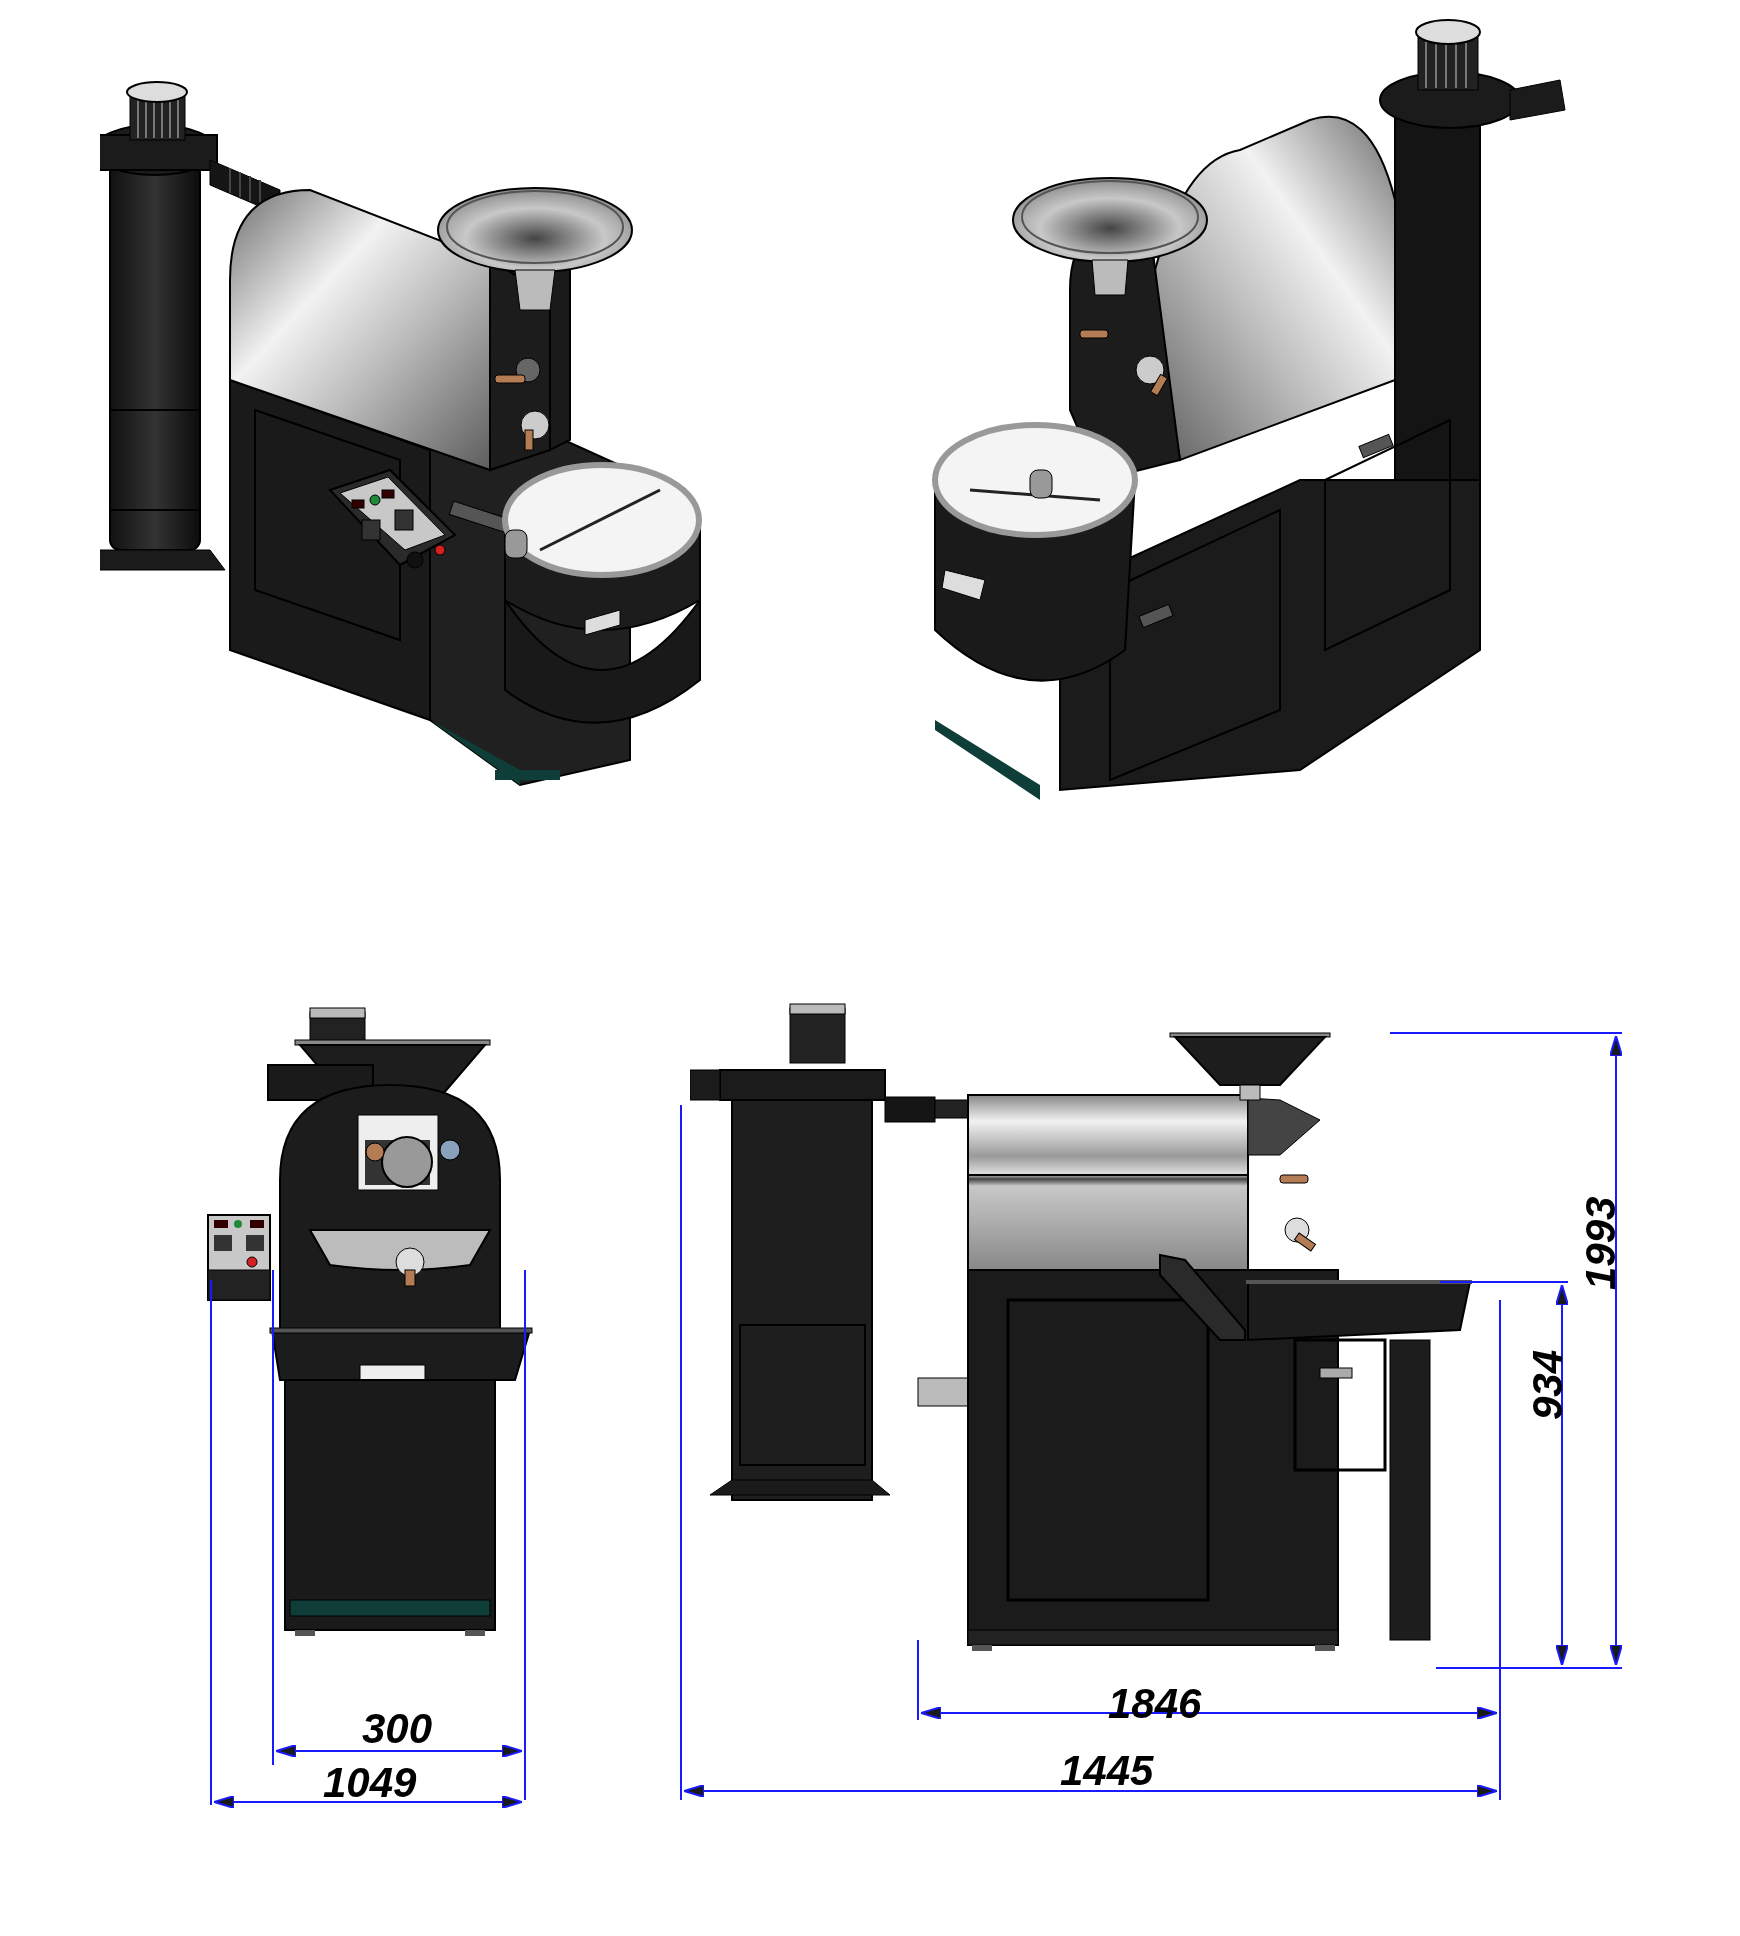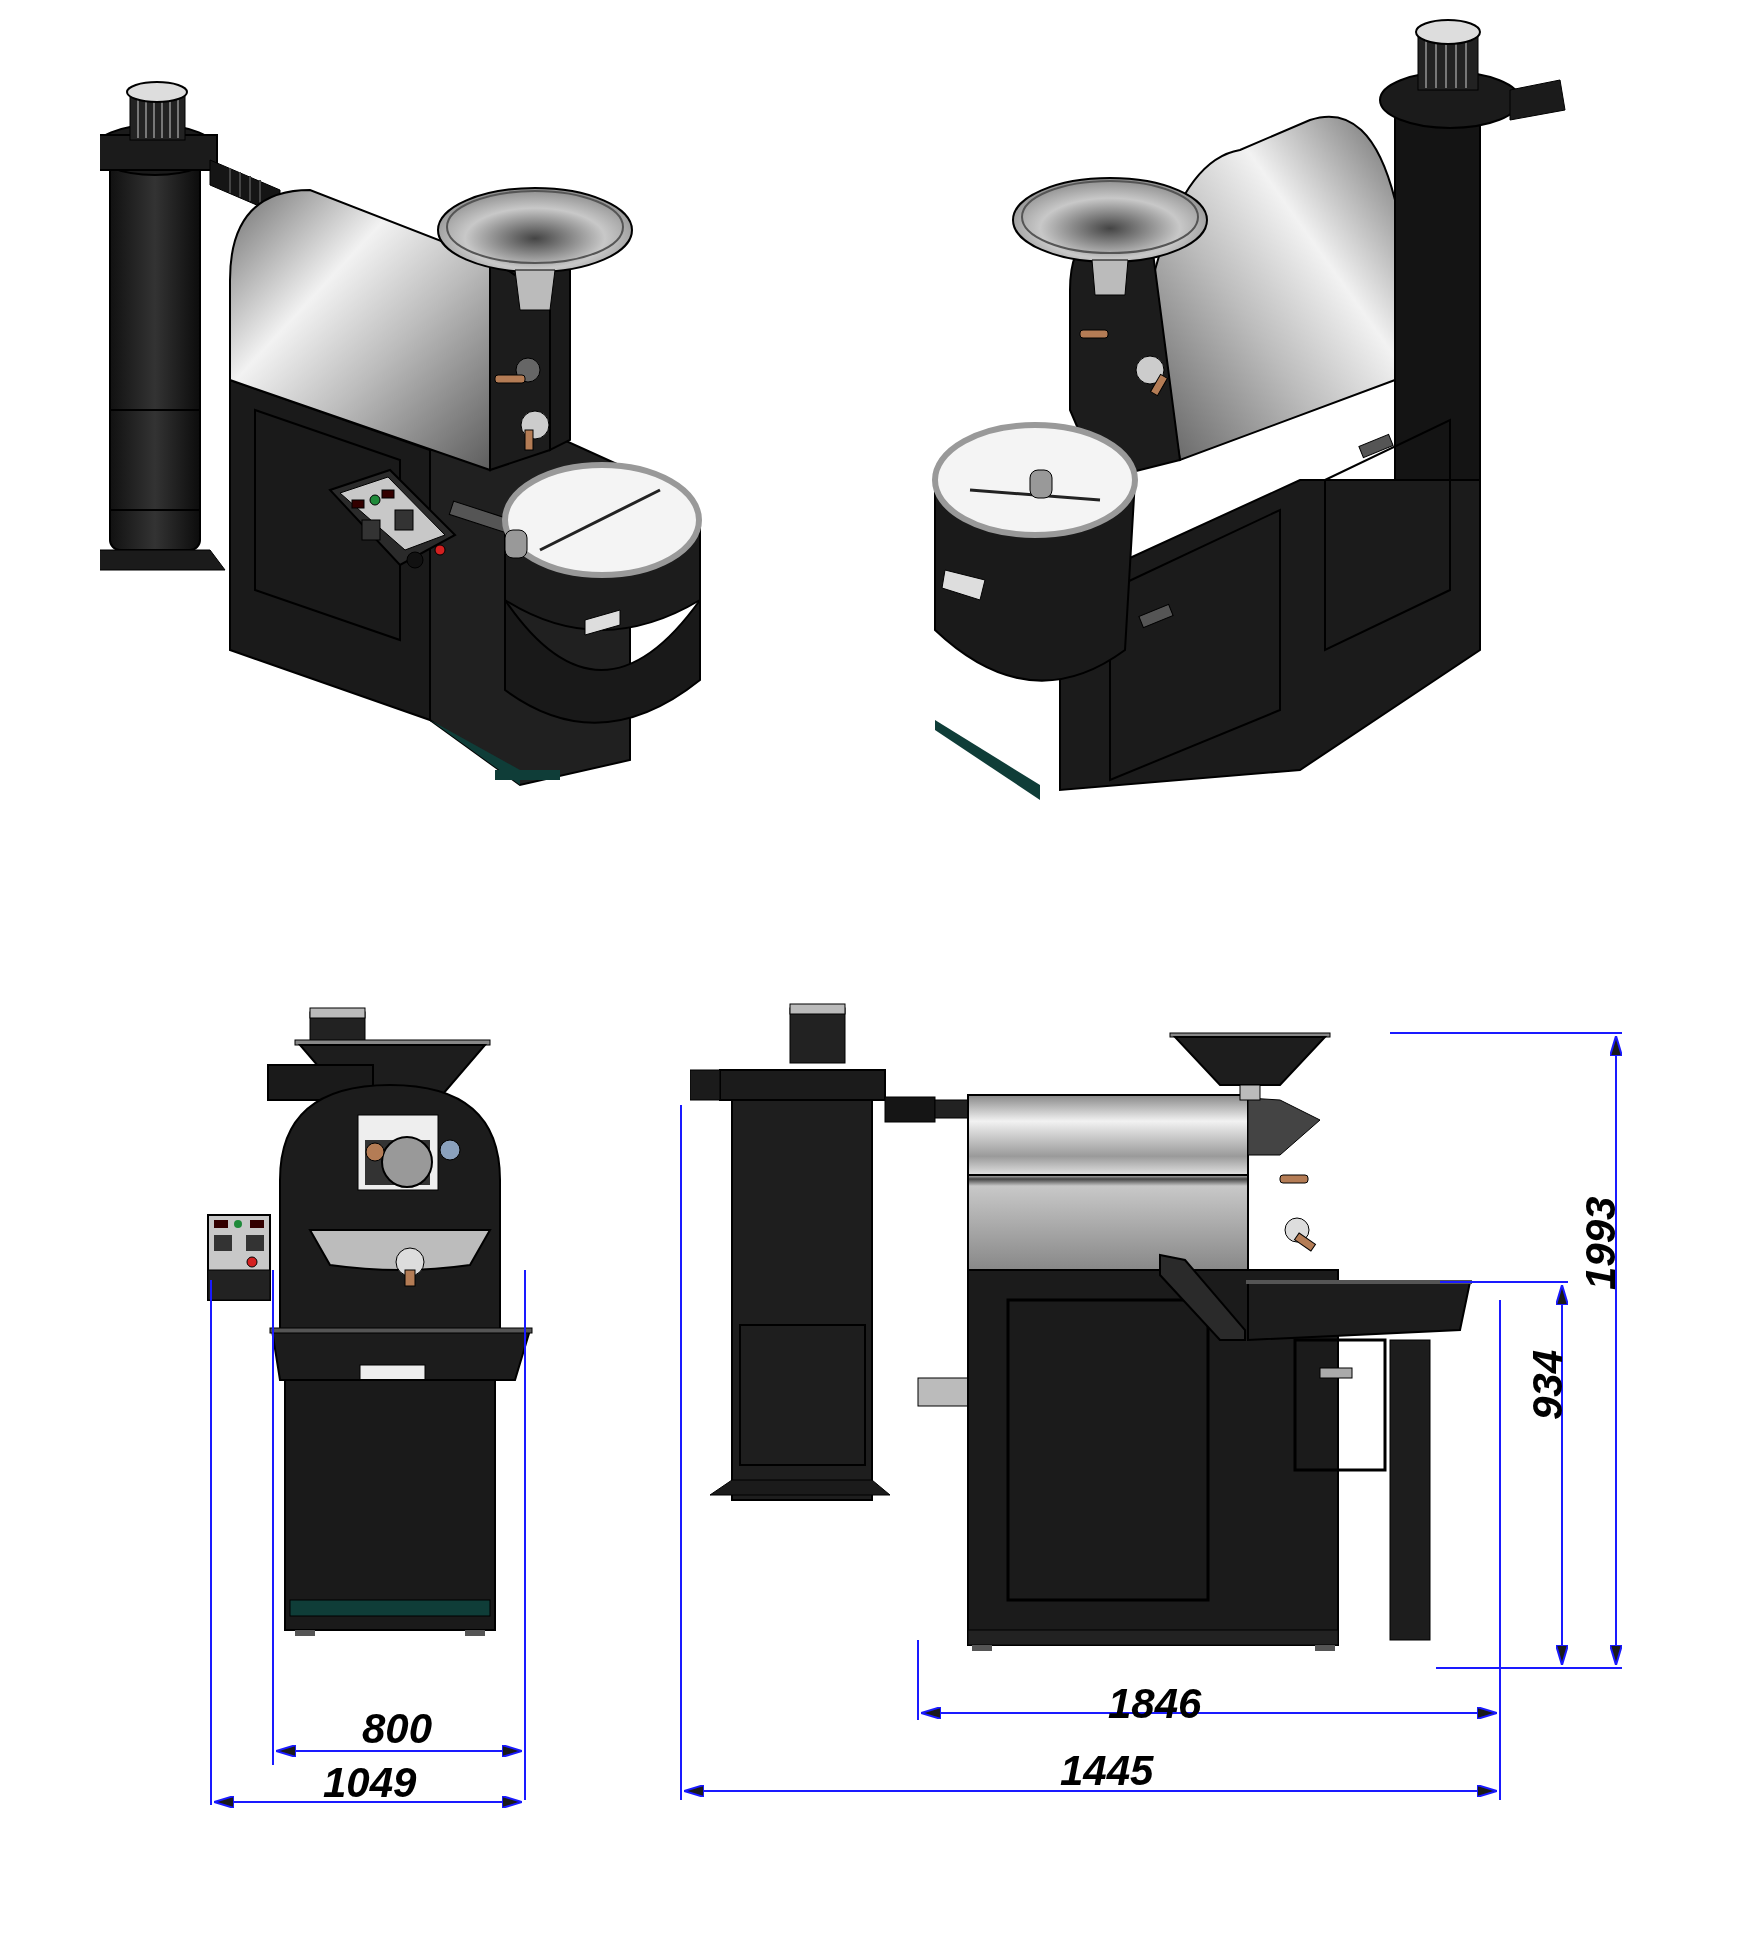--- a/index.html
+++ b/index.html
@@ -342,18 +342,18 @@
 
     <line x1="1440" y1="1282" x2="1568" y2="1282"></line>
     <line x1="1436" y1="1668" x2="1622" y2="1668"></line>
     <line x1="1562" y1="1285" x2="1562" y2="1665" marker-start="url(#arr)" marker-end="url(#arr)"></line>
 
     <line x1="1390" y1="1033" x2="1622" y2="1033"></line>
     <line x1="1616" y1="1036" x2="1616" y2="1665" marker-start="url(#arr)" marker-end="url(#arr)"></line>
   </g>
 </svg>
 
-<div class="dim-label" style="left:362px; top:1708px;">800</div>
+<div class="dim-label" style="left:362px; top:1708px;">300</div>
 <div class="dim-label" style="left:323px; top:1762px;">1049</div>
 <div class="dim-label" style="left:1108px; top:1673px;margin-top:10px;">1846</div>
 <div class="dim-label" style="left:1060px; top:1750px;">1445</div>
 <div class="dim-label vert" style="left:1527px; top:1420px;">934</div>
 <div class="dim-label vert" style="left:1580px; top:1290px;">1993</div>
 
 </body></html>

